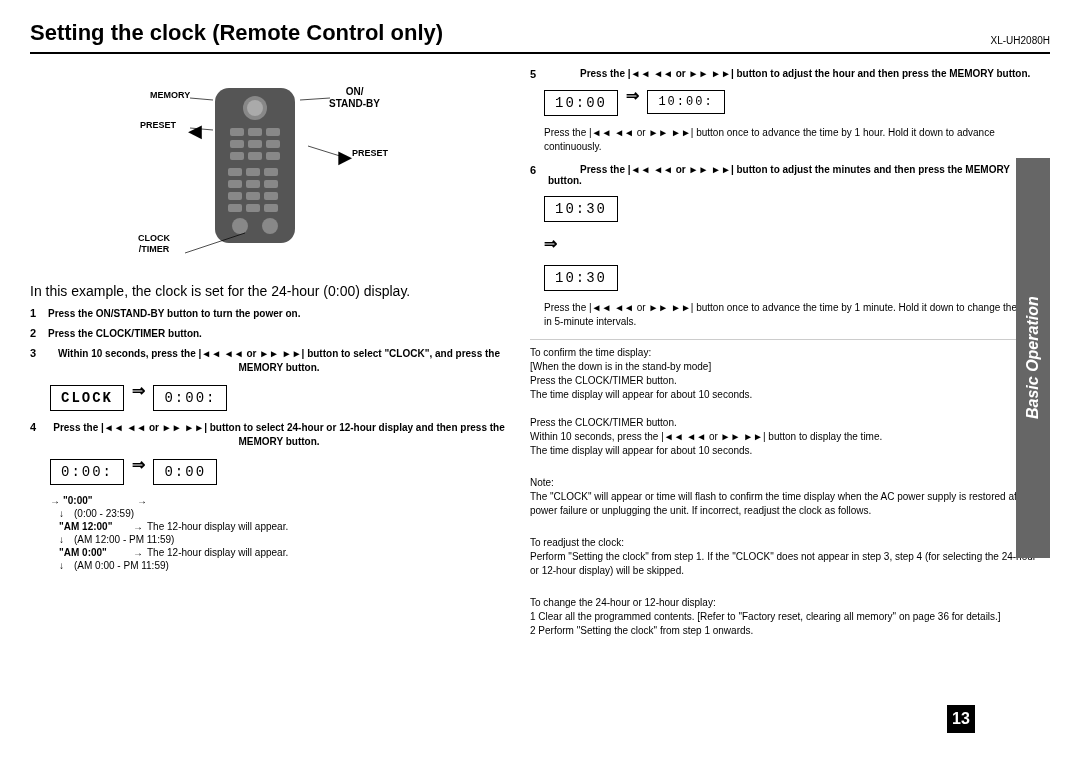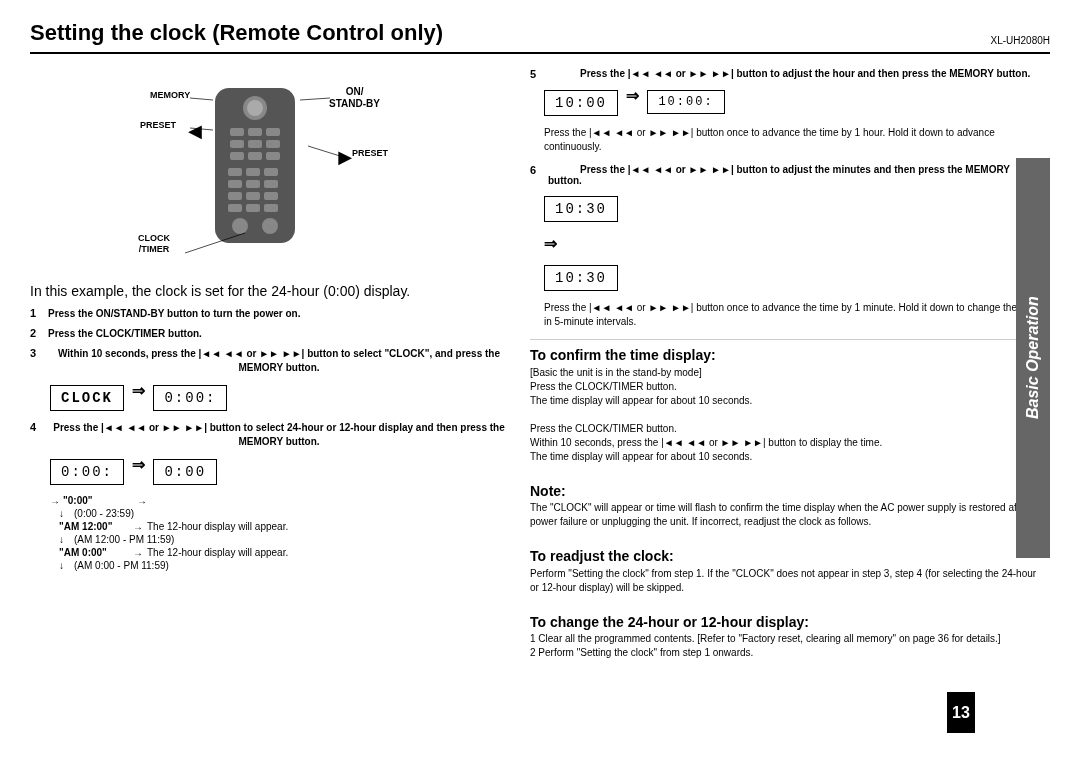--- a/index.html
+++ b/index.html
@@ -142,33 +142,33 @@
     }
     .page-number {
       position: absolute;
       bottom: 10px;
       right: 50px;
       font-size: 16px;
       font-weight: bold;
       background: #000;
       color: #fff;
       width: 28px;
-      height: 41px;
+      height: 28px;
       display: flex;
       align-items: center;
       justify-content: center;
     }
     .note-section {
       margin-top: 6px;
       font-size: 10px;
       line-height: 1.4;
     }
     .note-title {
-      font-weight: bold;
-      font-size: 14px;
+      font-weight: normal;
+      font-size: 10px;
     }
     hr.divider {
       border: none;
       border-top: 1px solid #ccc;
       margin: 6px 0;
     }
     
     .remote-area {
       display: flex;
       justify-content: center;
@@ -407,21 +407,21 @@
             <p class="sub-text">
               Press the |◄◄ ◄◄ or ►► ►►| button once to advance the time by 1 minute. Hold it down to change the time in 5-minute intervals.
             </p>
           </div>
 
           <hr class="divider">
 
           
           <div class="note-section">
             <p class="note-title">To confirm the time display:</p>
-            <p>[Basic the unit is in the stand-by mode]</p>
+            <p>[When the down is in the stand-by mode]</p>
             <p>Press the CLOCK/TIMER button.</p>
             <p>The time display will appear for about 10 seconds.</p>
             <br>
             <p>Press the CLOCK/TIMER button.</p>
             <p>Within 10 seconds, press the |◄◄ ◄◄ or ►► ►►| button to display the time.</p>
             <p>The time display will appear for about 10 seconds.</p>
           </div>
 
           <br>
           

